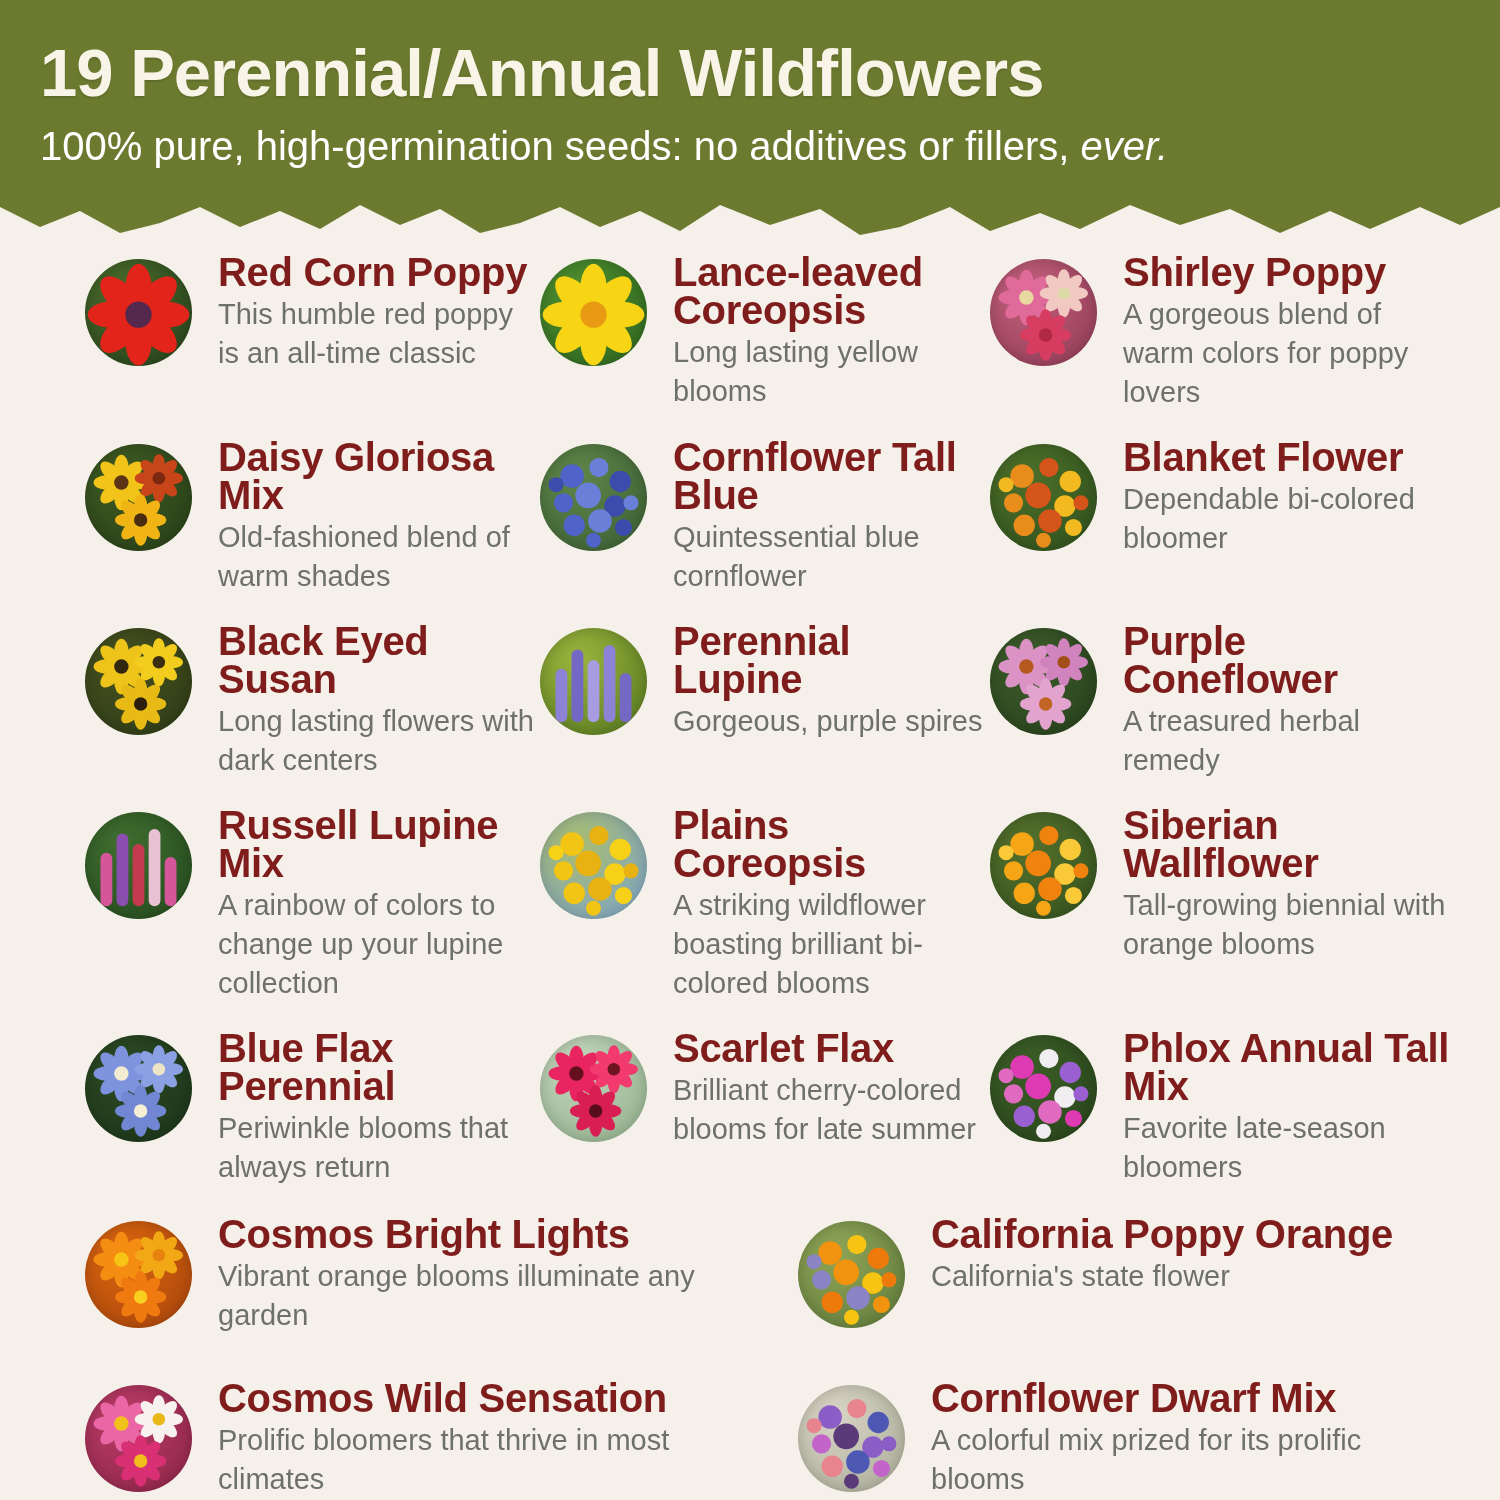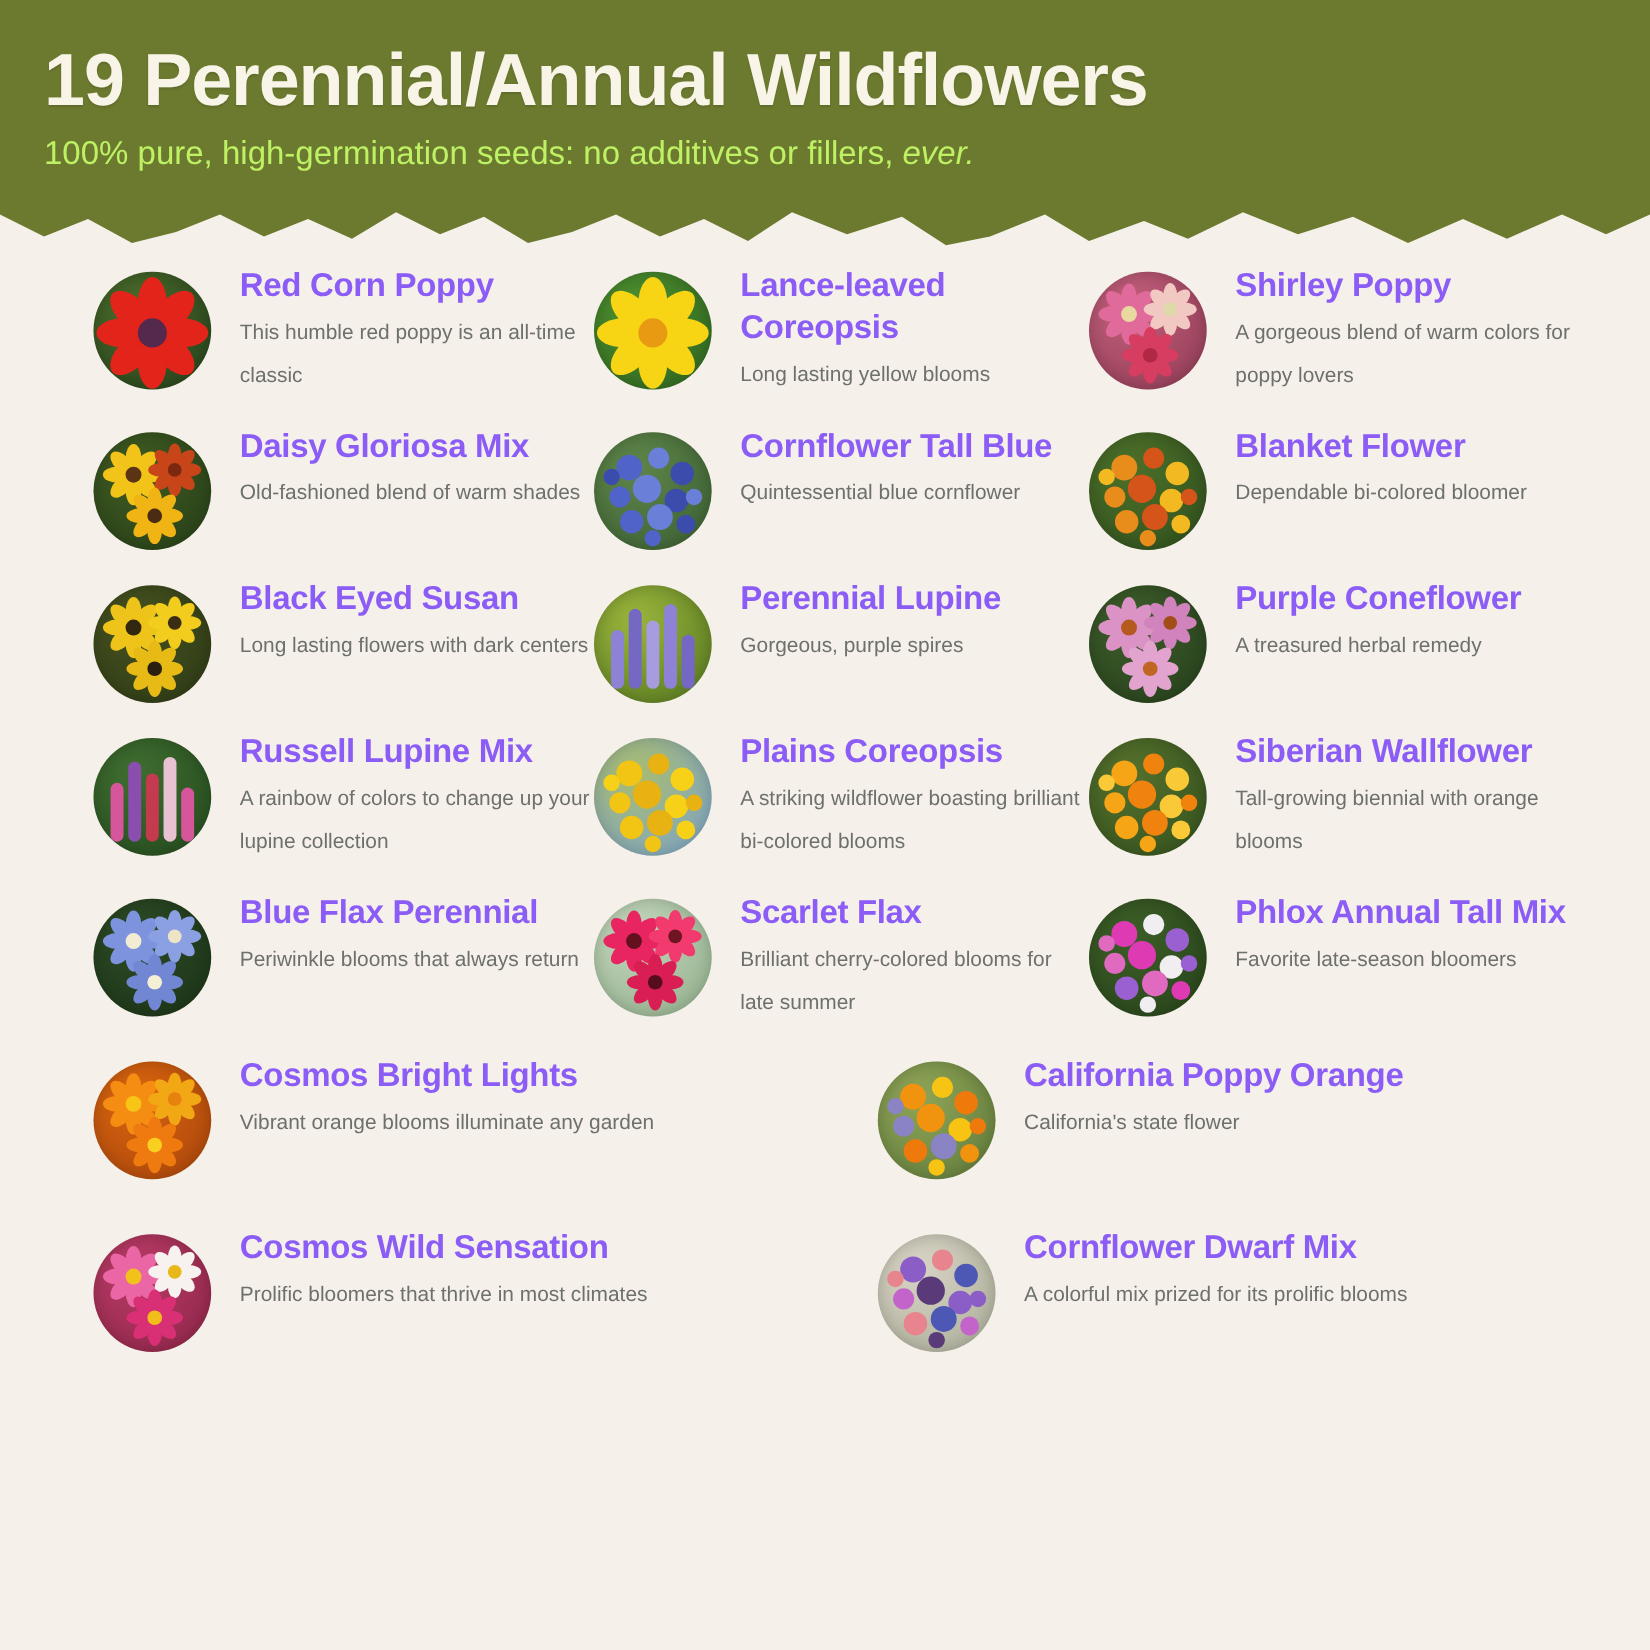--- a/index.html
+++ b/index.html
@@ -18,22 +18,22 @@
     margin:0;
     color:#f8f4e7;
     font-size:67px;
     font-weight:bold;
     letter-spacing:-1px;
     line-height:1.05;
     text-shadow:0 2px 2px rgba(0,0,0,0.12);
   }
   .header .subtitle{
     margin:14px 0 0 0;
-    color:#bef264;
-    font-size:30px;
+    color:#ffffff;
+    font-size:40px;
     line-height:1.2;
   }
   .header .subtitle em{font-style:italic;}
   .torn{display:block;width:1500px;height:40px;margin-top:-1px;}
   
   main{padding:12px 50px 0 85px;}
   ul.flower-grid{
     list-style:none;margin:0;padding:0;
     display:grid;
     gap:28px;
@@ -53,27 +53,27 @@
     width:107px;height:107px;border-radius:50%;
     flex-shrink:0;margin-top:8px;
     overflow:hidden;
     box-shadow:inset 0 0 14px rgba(0,0,0,0.18);
   }
   .photo svg{display:block;width:100%;height:100%;}
   .text{padding-top:2px;max-width:330px;}
   #grid-wide .text{max-width:520px;}
   .name{
     margin:0 0 4px 0;
-    font-size:30px;line-height:38px;
-    font-weight:bold;color:#8b5cf6;
+    font-size:40px;line-height:38px;
+    font-weight:bold;color:#7f1d1d;
     letter-spacing:-0.3px;
   }
   .desc{
     margin:0;
-    font-size:19px;line-height:39px;
+    font-size:29px;line-height:39px;
     color:#6e716b;
   }
 </style>
 </head>
 <body>
 
 <header class="header">
   <h1>19 Perennial/Annual Wildflowers</h1>
   <p class="subtitle"><span>100% pure, high-germination seeds: no additives or fillers, </span><em>ever.</em></p>
 </header>

